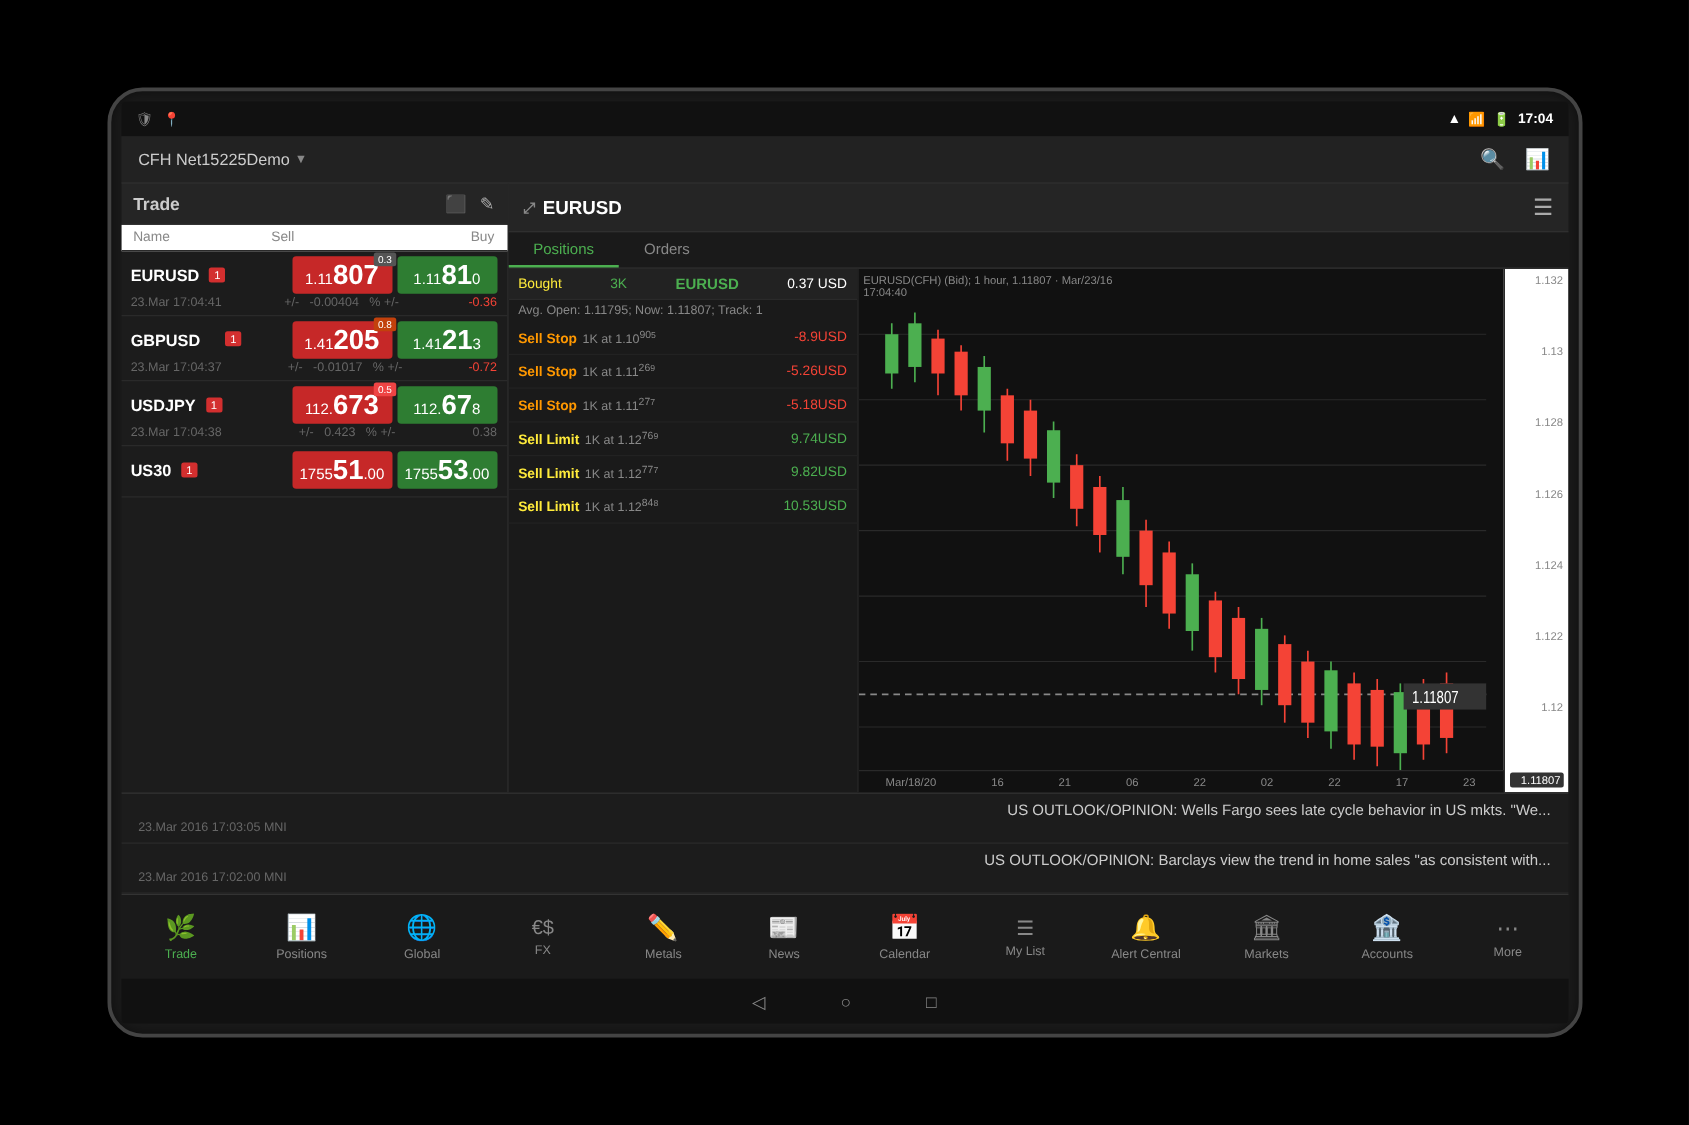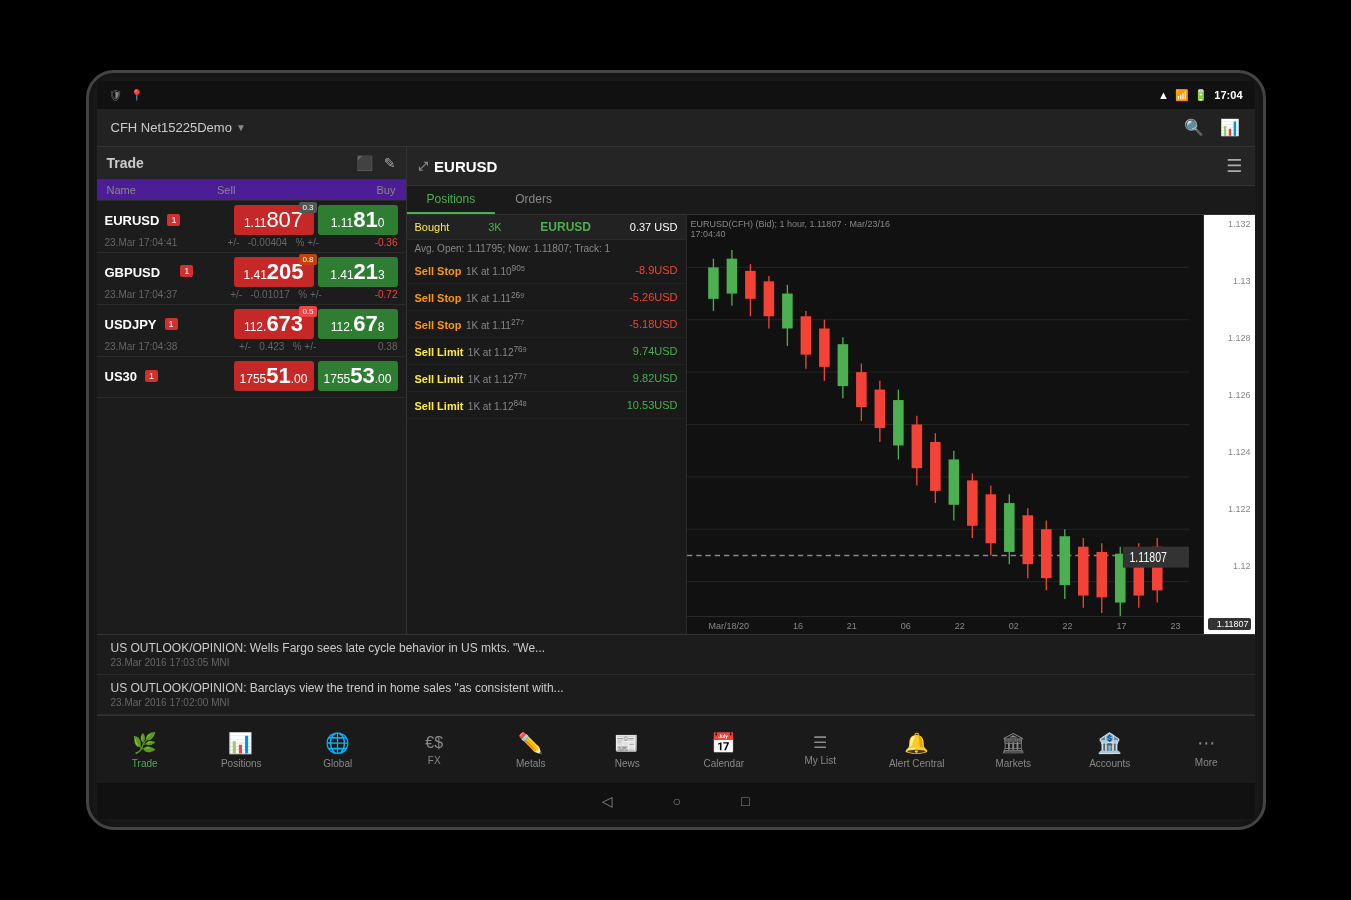--- a/index.html
+++ b/index.html
@@ -86,21 +86,21 @@
       justify-content: space-between;
       align-items: center;
       border-bottom: 1px solid #333;
     }
     .panel-title { color: #ccc; font-size: 14px; font-weight: bold; }
     .panel-header-icons { display: flex; gap: 10px; color: #999; font-size: 14px; }
     .trade-table-header {
       display: flex;
       justify-content: space-between;
       padding: 4px 10px;
-      background: #4c1d95;
+      background: #ffffff;
       border-bottom: 1px solid #2a2a2a;
     }
     .trade-table-header span { color: #888; font-size: 11px; }
     .trade-row {
       border-bottom: 1px solid #2a2a2a;
       padding: 4px 8px;
       cursor: pointer;
     }
     .trade-row-top {
       display: flex;
@@ -232,21 +232,21 @@
     .news-section {
       background: #1c1c1c;
       border-top: 1px solid #333;
       flex-shrink: 0;
     }
     .news-item {
       padding: 6px 14px;
       border-bottom: 1px solid #2a2a2a;
       cursor: pointer;
     }
-    .news-title { color: #ccc; font-size: 12px; }
+    .news-title { color: #ccc; font-size: 12px; text-align: right; }
     .news-date { color: #666; font-size: 10px; margin-top: 2px; }
     
     .bottom-nav {
       background: #1a1a1a;
       height: 68px;
       display: flex;
       align-items: center;
       border-top: 1px solid #333;
       flex-shrink: 0;
     }
@@ -353,21 +353,21 @@
 
           <div class="trade-row">
             <div class="trade-row-top">
               <div style="display:flex;align-items:center;gap:4px;">
                 <span class="trade-symbol">EURUSD</span>
                 <span class="trade-badge">1</span>
               </div>
               <div class="prices-container">
                 <div class="price-btn sell" style="position:relative;">
                   <span style="color:#fff;font-size:12px;">1.11</span>
-                  <span style="color:#fff;font-size:22px;font-weight:normal;">807</span>
+                  <span style="color:#fff;font-size:22px;font-weight:bold;">807</span>
                   <span style="position:absolute;top:-3px;right:-3px;background:#555;color:#fff;font-size:8px;padding:1px 3px;border-radius:2px;">0.3</span>
                 </div>
                 <div class="price-btn buy">
                   <span style="color:#fff;font-size:12px;">1.11</span>
                   <span style="color:#fff;font-size:22px;font-weight:bold;">81</span>
                   <span style="color:#fff;font-size:12px;vertical-align:super;">0</span>
                 </div>
               </div>
             </div>
             <div class="trade-row-bottom">

